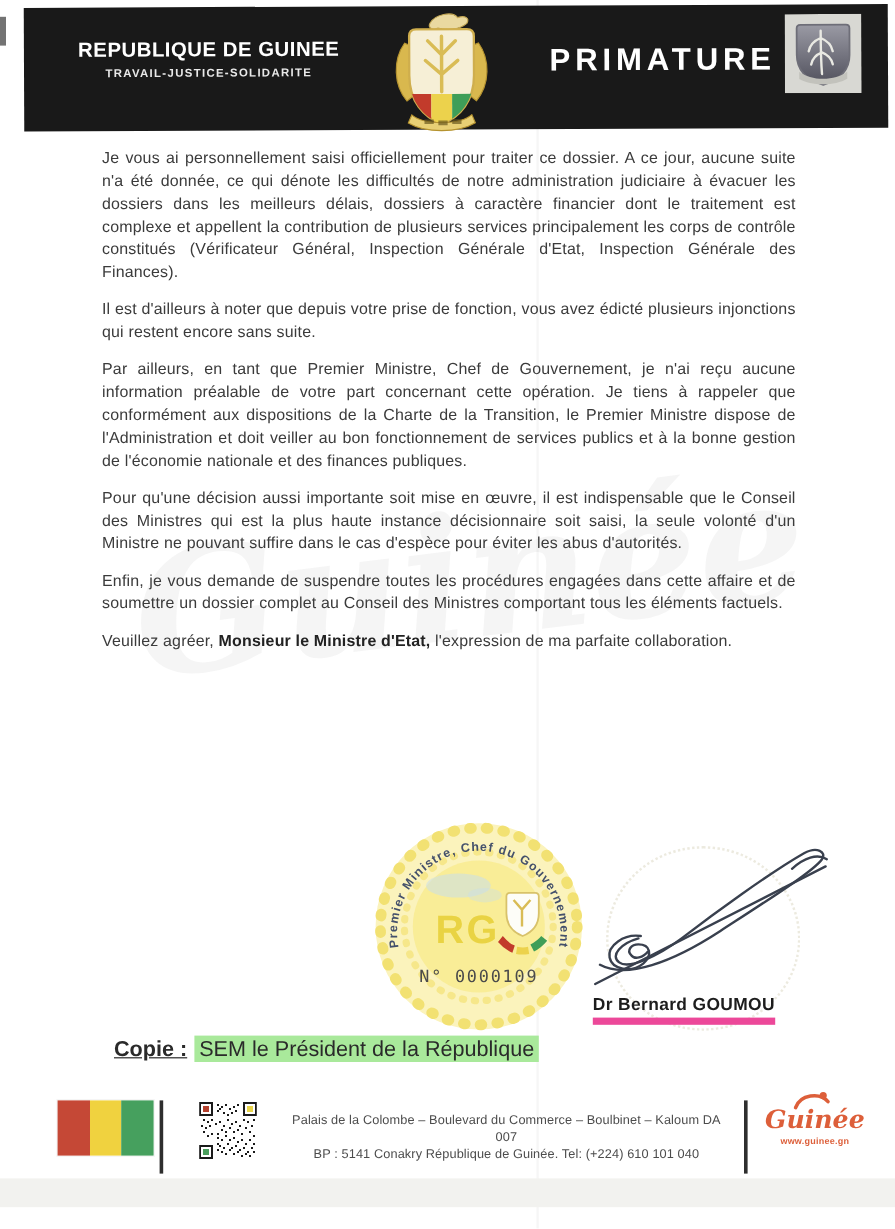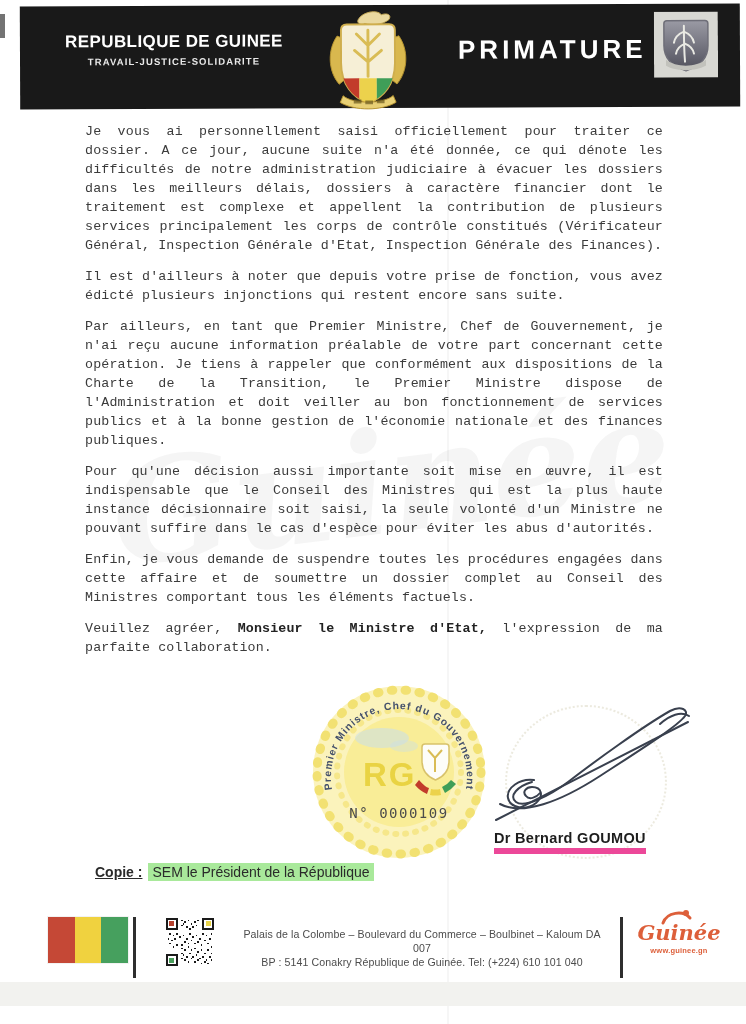--- a/index.html
+++ b/index.html
@@ -25,35 +25,35 @@
   .band-republic{font-size:17px;font-weight:bold;letter-spacing:.4px;}
   .band-motto{font-size:9.5px;font-weight:bold;letter-spacing:1.1px;color:#e9e9e9;margin-top:4px;}
   .coat{position:absolute;left:300px;top:2px;}
   .office-title{position:absolute;left:438px;top:30px;font-size:26px;font-weight:bold;letter-spacing:4px;color:#fff;}
   .gray-emblem{position:absolute;left:634px;top:8px;width:64px;height:66px;}
   
   .letter-body{
     position:absolute;left:85px;top:122px;width:578px;z-index:1;
     font-size:13.3px;line-height:19px;color:#3b3b3b;text-align:justify;letter-spacing:.15px;
   }
-  .letter-body p{margin:0 0 12px 0;font-family:Liberation Mono, monospace;}
+  .letter-body p{margin:0 0 12px 0;}
   .letter-body p.closing{margin-top:10px;}
   .letter-body b{color:#222;}
   
   .ghost-stamp{position:absolute;left:505px;top:705px;width:158px;height:150px;border-radius:50%;
     border:2px dotted rgba(170,160,110,0.22);z-index:1;}
   .stamp{position:absolute;left:308px;top:680px;z-index:2;}
   .signature{position:absolute;left:482px;top:692px;z-index:3;}
   .signer-name{
     position:absolute;left:494px;top:830px;z-index:3;
     font-size:14.5px;font-weight:bold;color:#1d1d1d;letter-spacing:.3px;
     border-bottom:6px solid #ec4899;padding-bottom:2px;
   }
   
-  .copy-line{position:absolute;left:95px;top:864px;font-size:14px;color:#2a2a2a;z-index:2;text-align:right;}
+  .copy-line{position:absolute;left:95px;top:864px;font-size:18px;color:#2a2a2a;z-index:2;text-align:right;}
   .copy-label{font-weight:bold;text-decoration:underline;margin-right:6px;}
   .copy-value{background:#a9e99b;padding:1px 4px;}
   
   .footer{position:absolute;left:0;top:908px;width:746px;height:76px;z-index:2;}
   .flag{position:absolute;left:48px;top:9px;width:80px;height:46px;display:flex;box-shadow:0 0 0 1px rgba(0,0,0,0.05);}
   .flag div{flex:1;}
   .f-div{position:absolute;top:9px;width:3px;height:61px;background:#2e2e2e;}
   .f-div1{left:133px;}
   .f-div2{left:620px;}
   .qr{position:absolute;left:166px;top:9px;width:48px;height:50px;}

